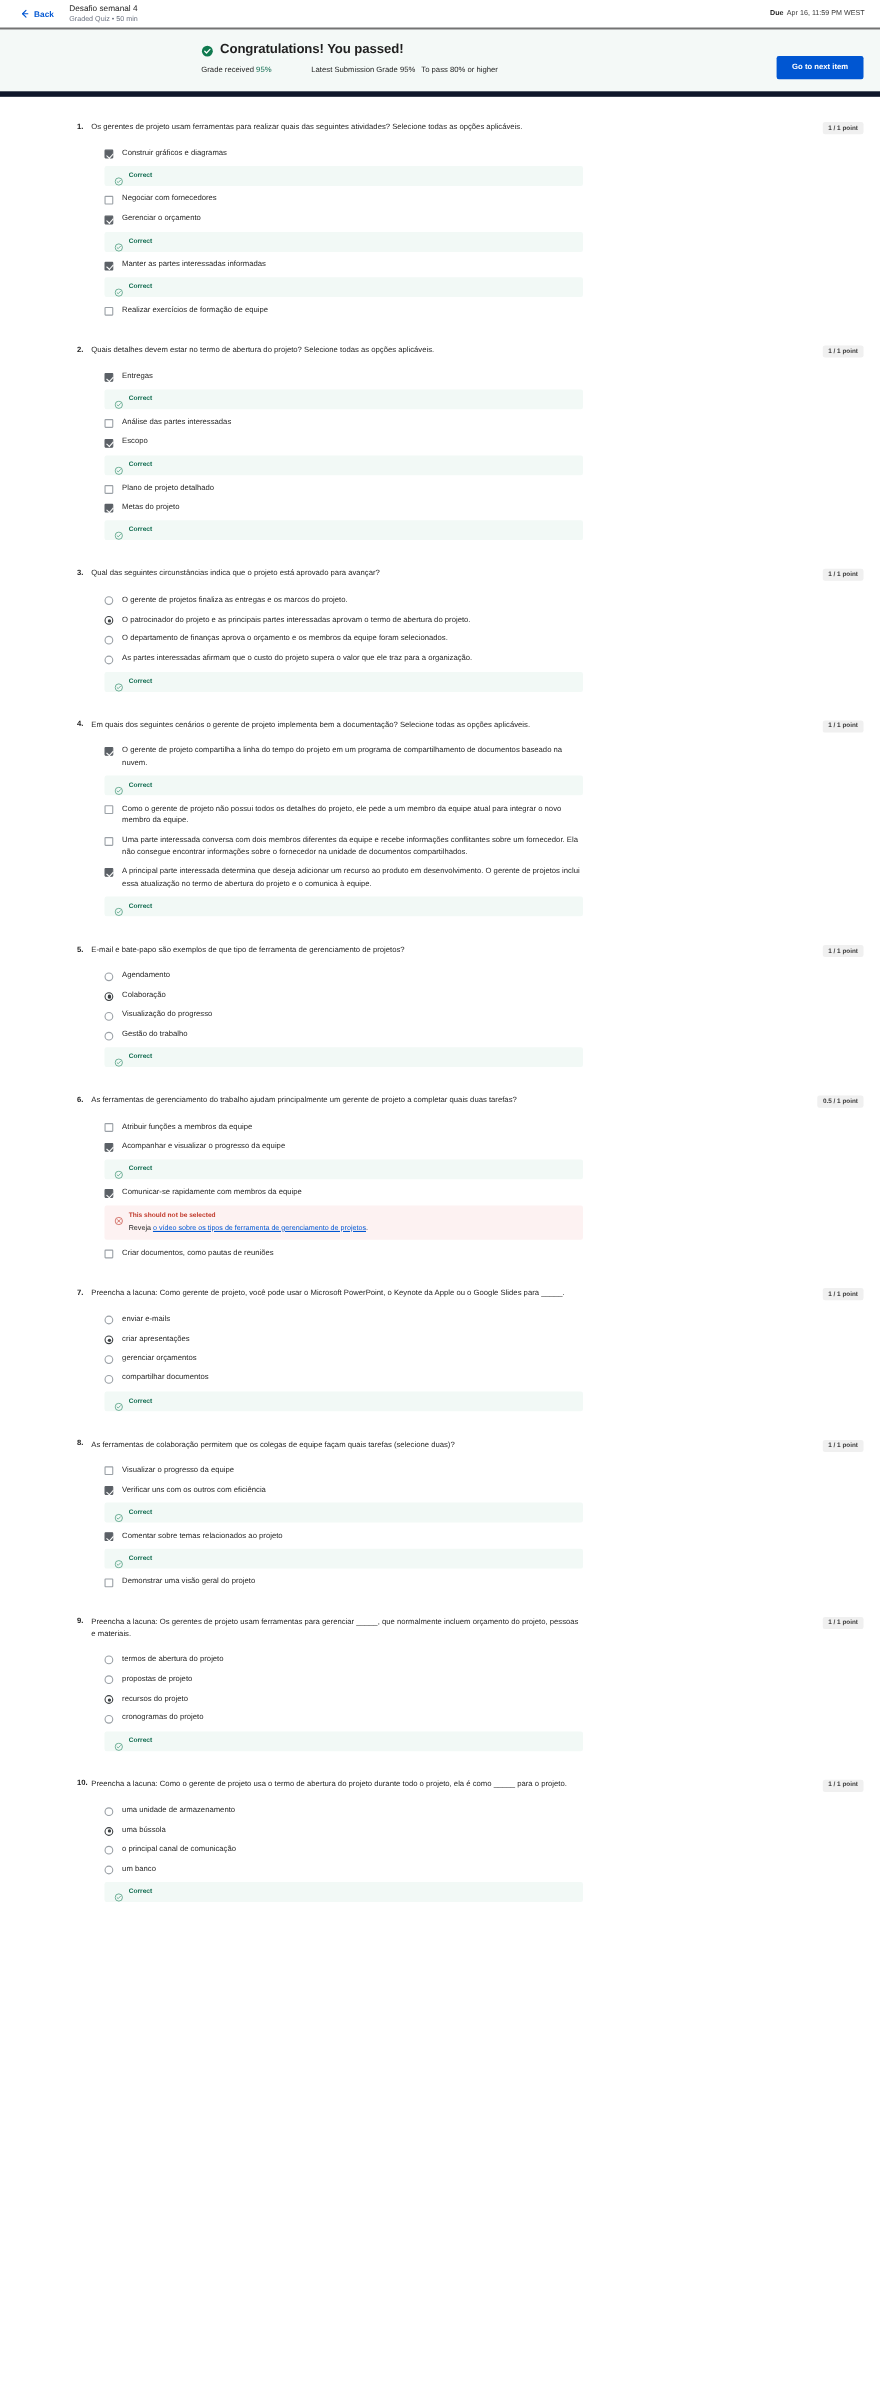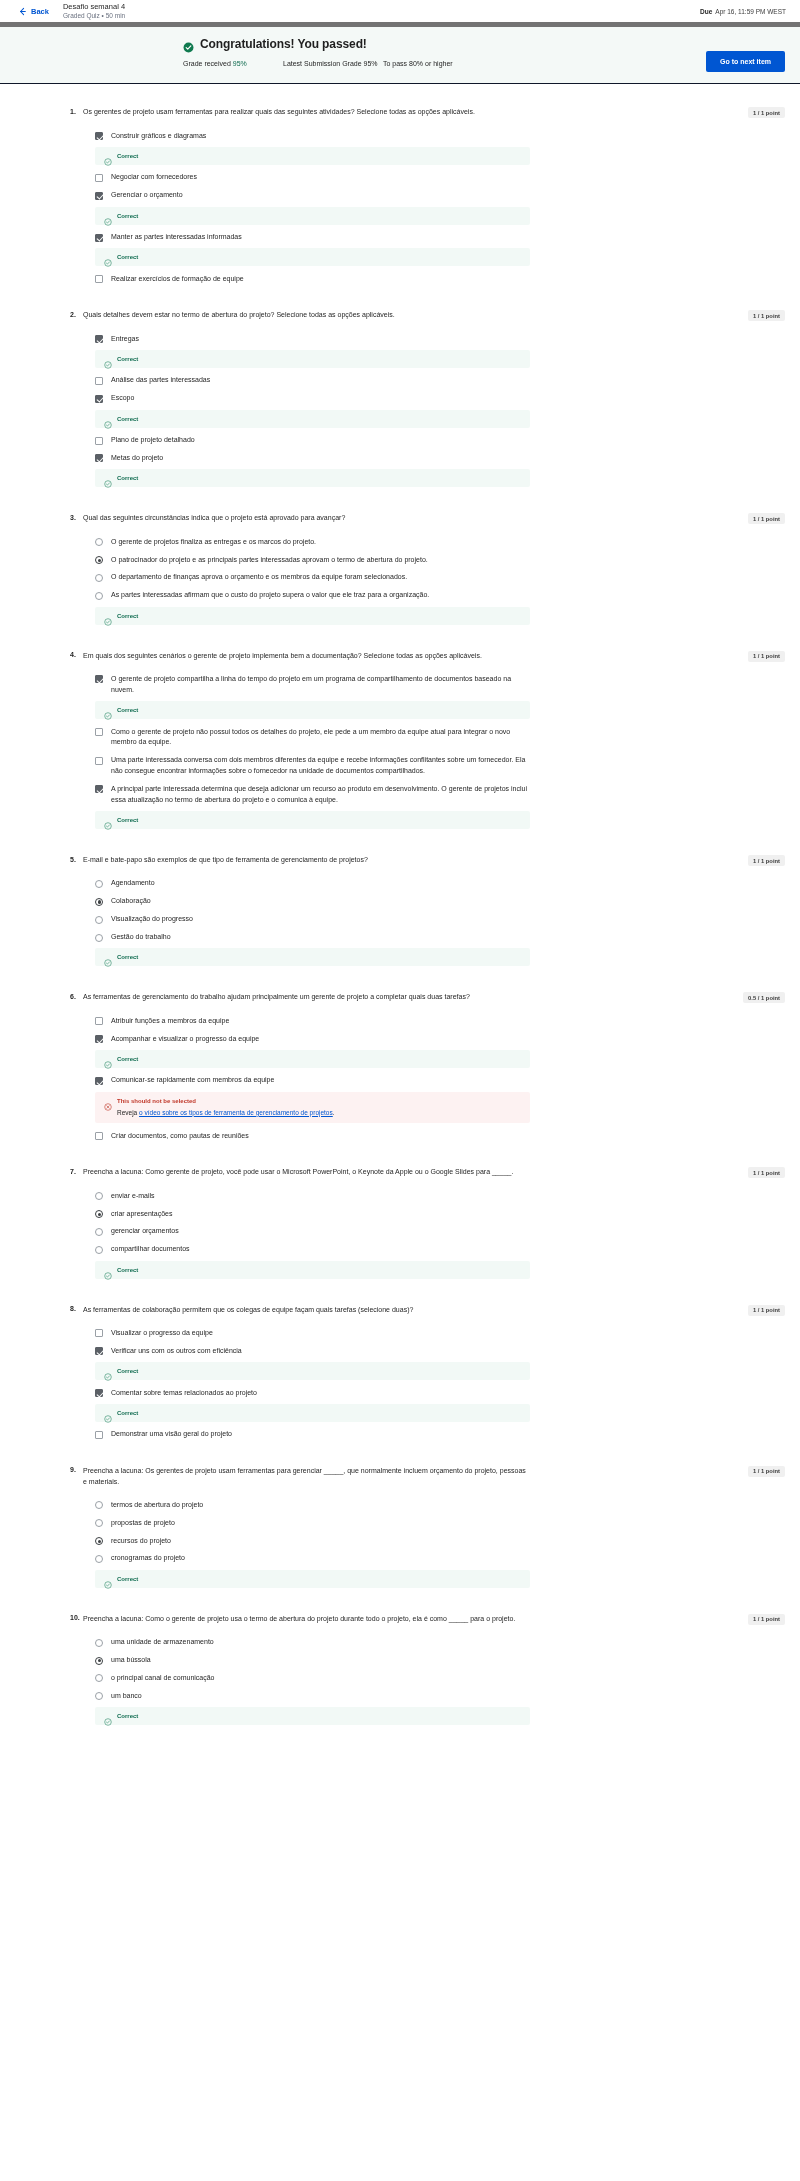--- a/index.html
+++ b/index.html
@@ -8,21 +8,21 @@
     background: #ffffff;
     font-family: "Liberation Sans", sans-serif;
     color: #1f1f1f;
     -webkit-font-smoothing: antialiased;
   }
   body { width: 800px; min-height: 2181px; position: relative; }
 
   
   .topbar {
     height: 27px;
-    border-bottom: 5px solid #737373;
+    border-bottom: 2px solid #737373;
     display: flex;
     align-items: center;
     padding: 0 14px 0 18px;
     background: #fff;
   }
   .back-btn {
     display: flex;
     align-items: center;
     gap: 4px;
     color: #0056d2;
@@ -40,21 +40,21 @@
     font-size: 6.5px;
     color: #1f1f1f;
     white-space: nowrap;
   }
   .due-label { font-weight: bold; }
   .due-value { color: #3c3c3c; margin-left: 3px; }
 
   
   .banner {
     background: #f4f9f7;
-    border-bottom: 1px solid #0f172a;
+    border-bottom: 5px solid #0f172a;
     padding: 10px 0 14px 0;
   }
   .banner-inner {
     width: 660px;
     margin: 0 auto;
     position: relative;
     padding-left: 113px;
   }
   .congrats-row { display: flex; align-items: center; gap: 6px; }
   .check-circle { width: 11px; height: 11px; flex: none; display: block; }

